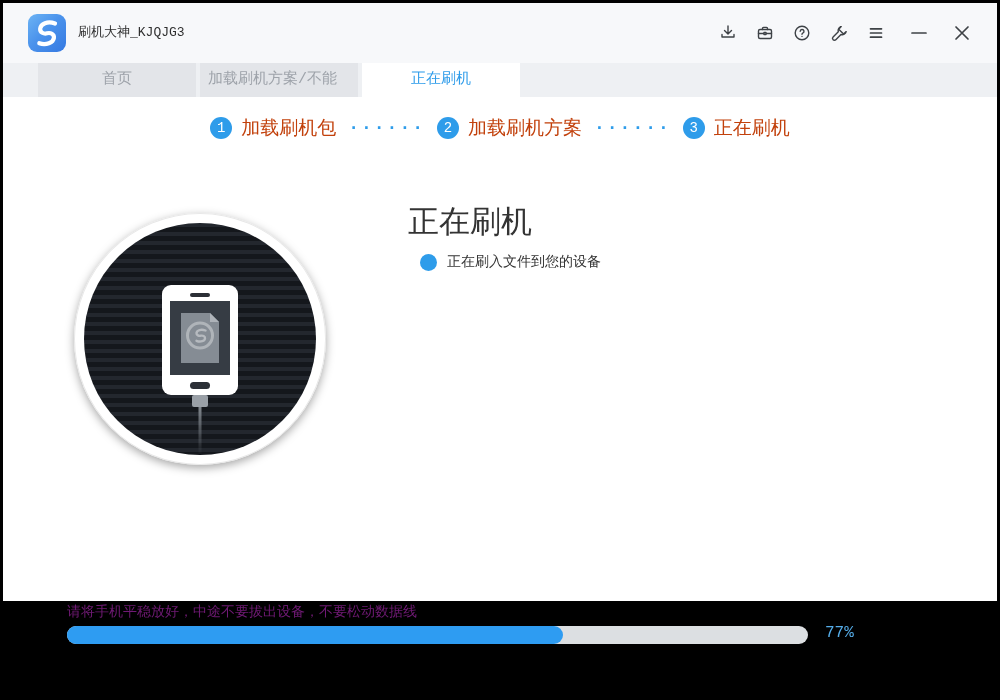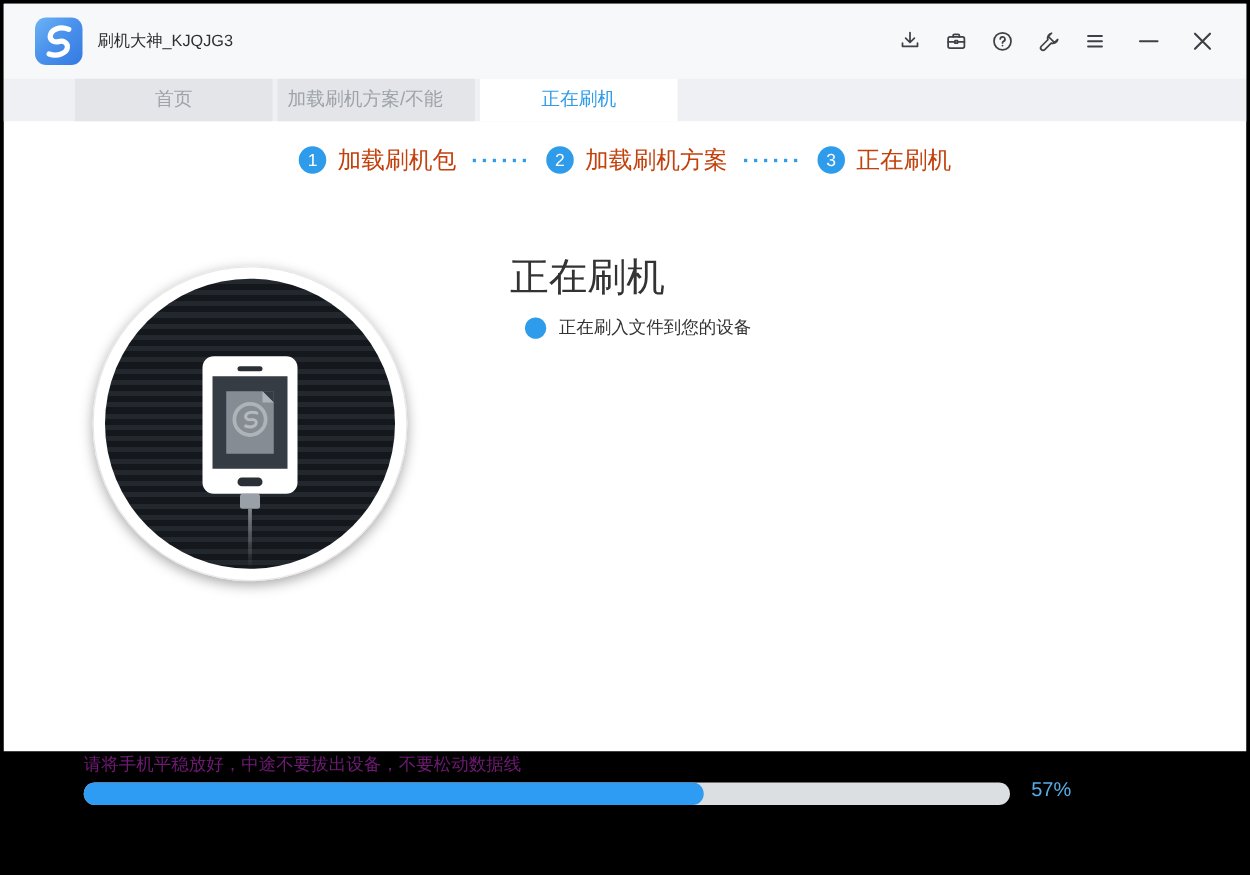--- a/index.html
+++ b/index.html
@@ -1,31 +1,31 @@
 <!DOCTYPE html>
 <html><head>
 <meta charset="utf-8">
 <style>
   html,body{margin:0;padding:0;background:#000;}
   body{width:1000px;height:700px;overflow:hidden;font-family:"Liberation Sans","DejaVu Sans",sans-serif;}
-  .window{position:absolute;left:0;top:0;width:1000px;height:604px;background:#fff;border:3px solid #000;box-sizing:border-box;}
+  .window{position:absolute;left:0;top:0;width:1000px;height:604px;background:#fff;border:3px solid #000;box-sizing:border-box;font-family:Liberation Mono, monospace;}
 
   
   .titlebar{position:absolute;left:0;top:0;right:0;height:60px;background:#f7f8fa;}
   .logo{position:absolute;left:25px;top:11px;width:38px;height:38px;border-radius:9px;
         background:linear-gradient(135deg,#6db4f4 0%,#4b93ec 45%,#3579e2 100%);
         display:flex;align-items:center;justify-content:center;}
   .window-title{position:absolute;left:75px;top:0;height:60px;line-height:60px;font-size:13px;color:#2f2f2f;}
   .titlebar-icons{position:absolute;right:24px;top:0;height:60px;display:flex;align-items:center;gap:15px;}
   .tb-icon{width:22px;height:22px;display:flex;align-items:center;justify-content:center;cursor:pointer;}
   .tb-icon svg{stroke:#3e4246;fill:none;stroke-width:1.4;stroke-linecap:round;stroke-linejoin:round;}
   .tb-icon.winctl{margin-left:6px;}
 
   
-  .tabbar{position:absolute;left:0;top:60px;right:0;height:34px;background:#eef0f3;display:flex;gap:4px;padding-left:57px;box-sizing:border-box;}
+  .tabbar{position:absolute;left:0;top:60px;right:0;height:34px;background:#eef0f3;display:flex;gap:4px;padding-left:35px;box-sizing:border-box;}
   .tab{width:158px;height:34px;line-height:34px;background:#e3e5e9;color:#9ea3aa;font-size:15px;text-align:center;
        overflow:hidden;white-space:nowrap;cursor:pointer;box-sizing:border-box;}
   .tab.clip{text-align:left;padding-left:8px;}
   .tab.active{background:#ffffff;color:#2e9cea;}
 
   
   .steps{position:absolute;left:0;top:112px;right:0;display:flex;justify-content:center;align-items:center;gap:12px;}
   .step{display:flex;align-items:center;gap:9px;}
   .step-badge{width:22px;height:22px;border-radius:50%;background:#2e9cea;color:#fff;font-size:14px;text-align:center;line-height:22px;flex:0 0 auto;}
   .step-label{font-size:19px;color:#c2410c;}
@@ -165,15 +165,15 @@
   <h1 class="main-heading">正在刷机</h1>
   <div class="status-row">
     <span class="status-dot"></span>
     <span class="status-text">正在刷入文件到您的设备</span>
   </div>
 
   <div class="footer-warning">请将手机平稳放好，中途不要拔出设备，不要松动数据线</div>
   <div class="progress-track">
     <div class="progress-fill" style="width: 67%;"></div>
   </div>
-  <div class="progress-pct">57%</div>
+  <div class="progress-pct">77%</div>
 
 </div>
 
 </body></html>

